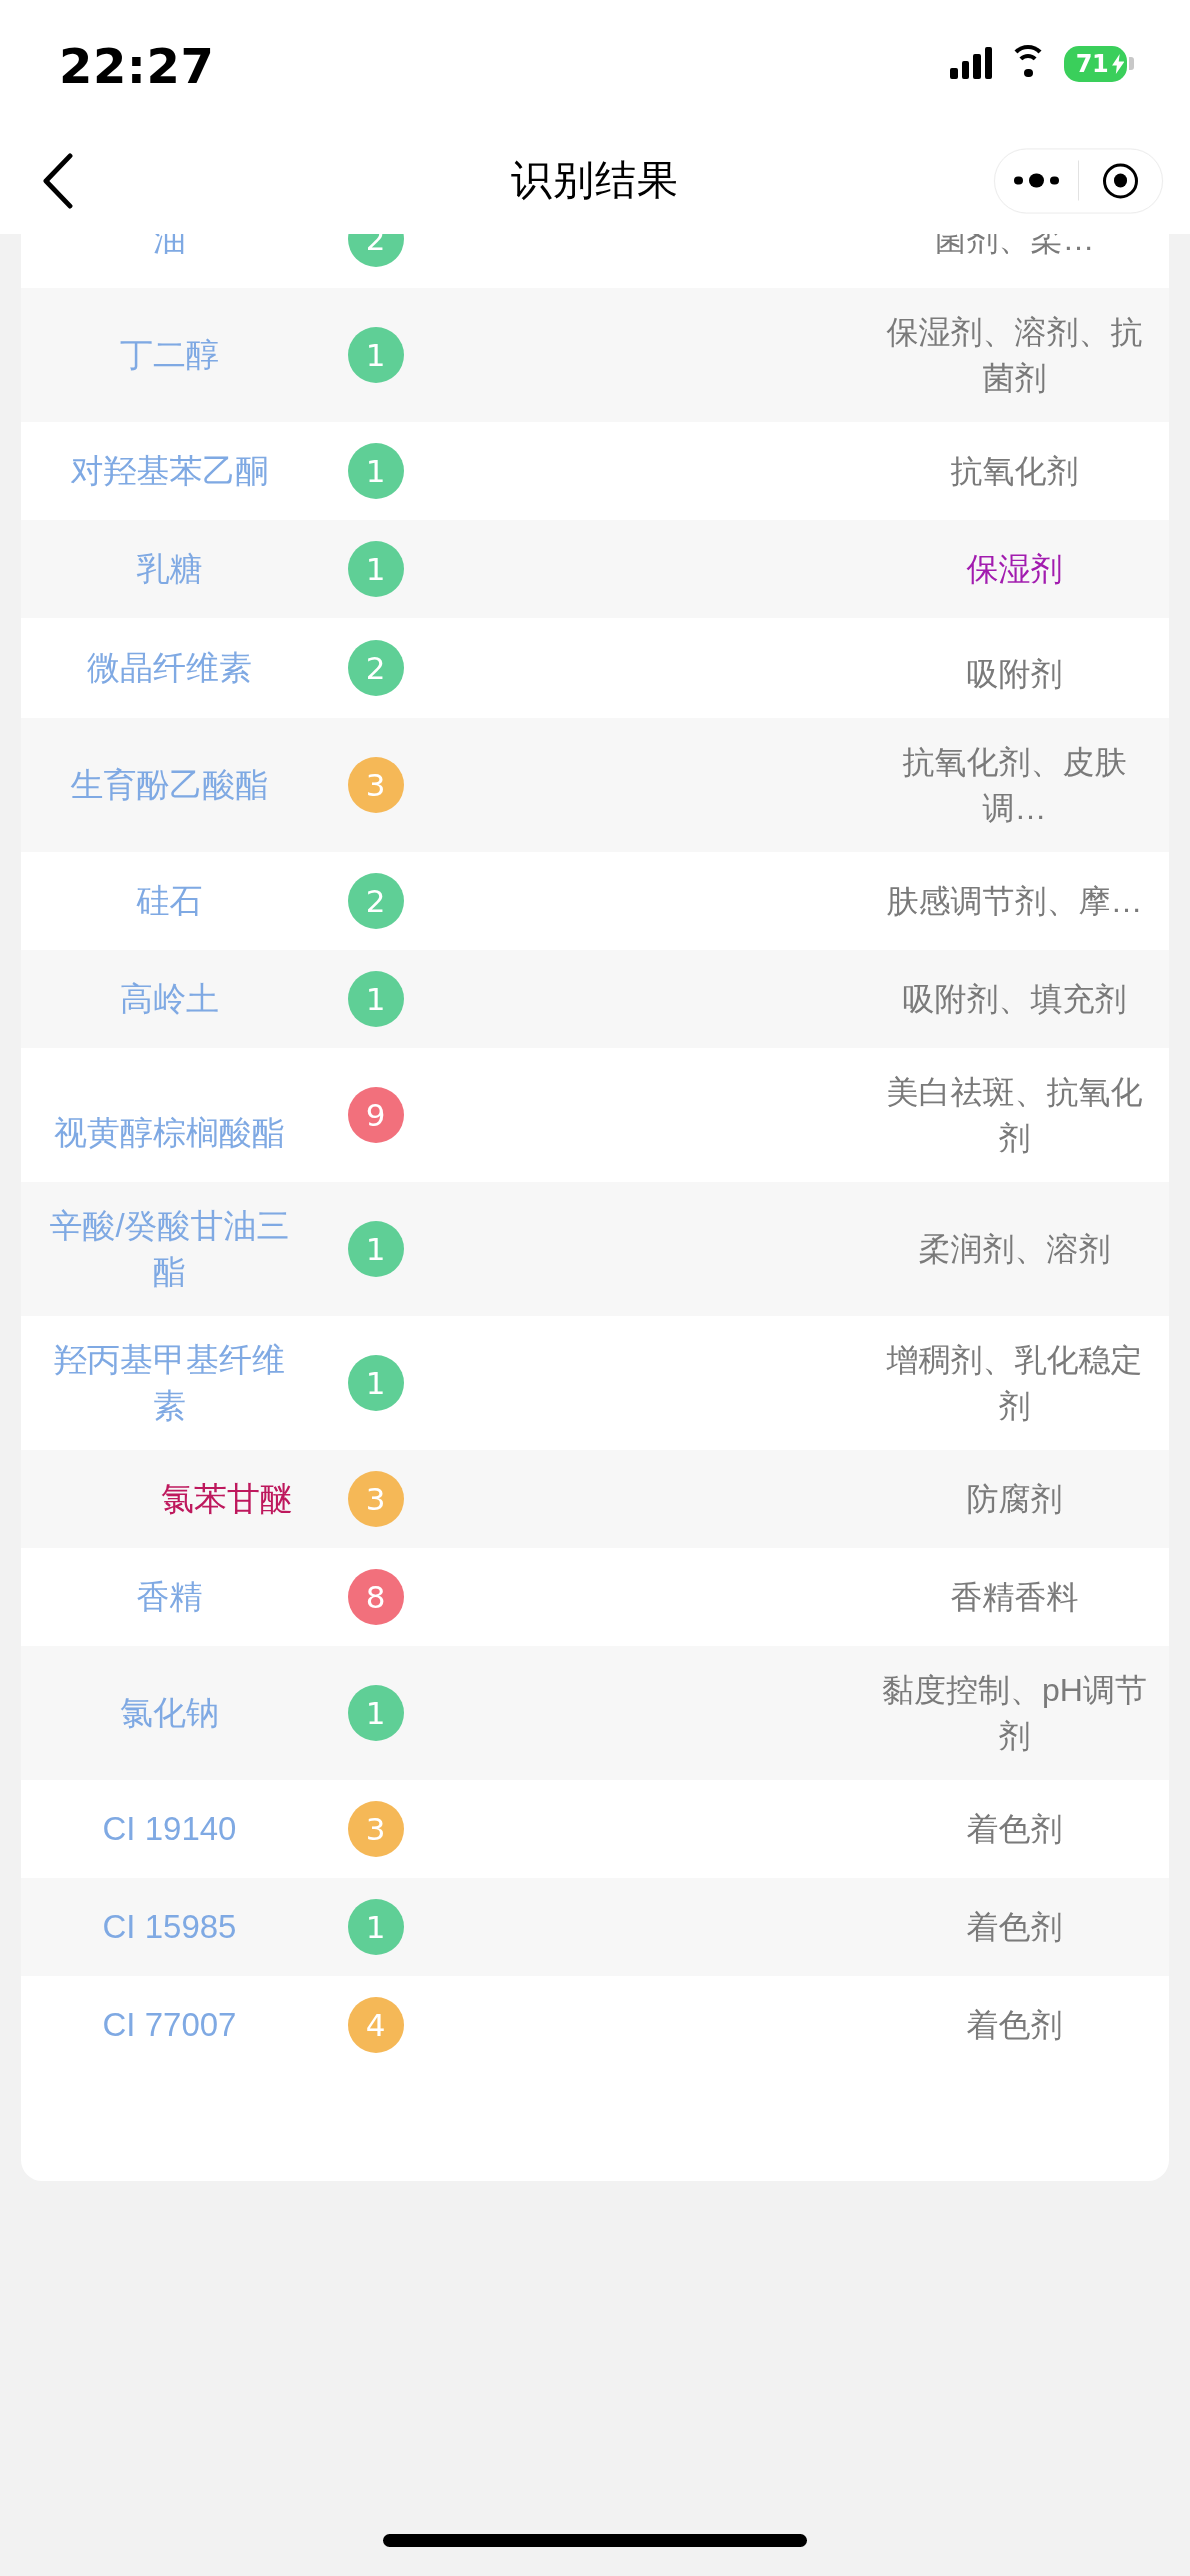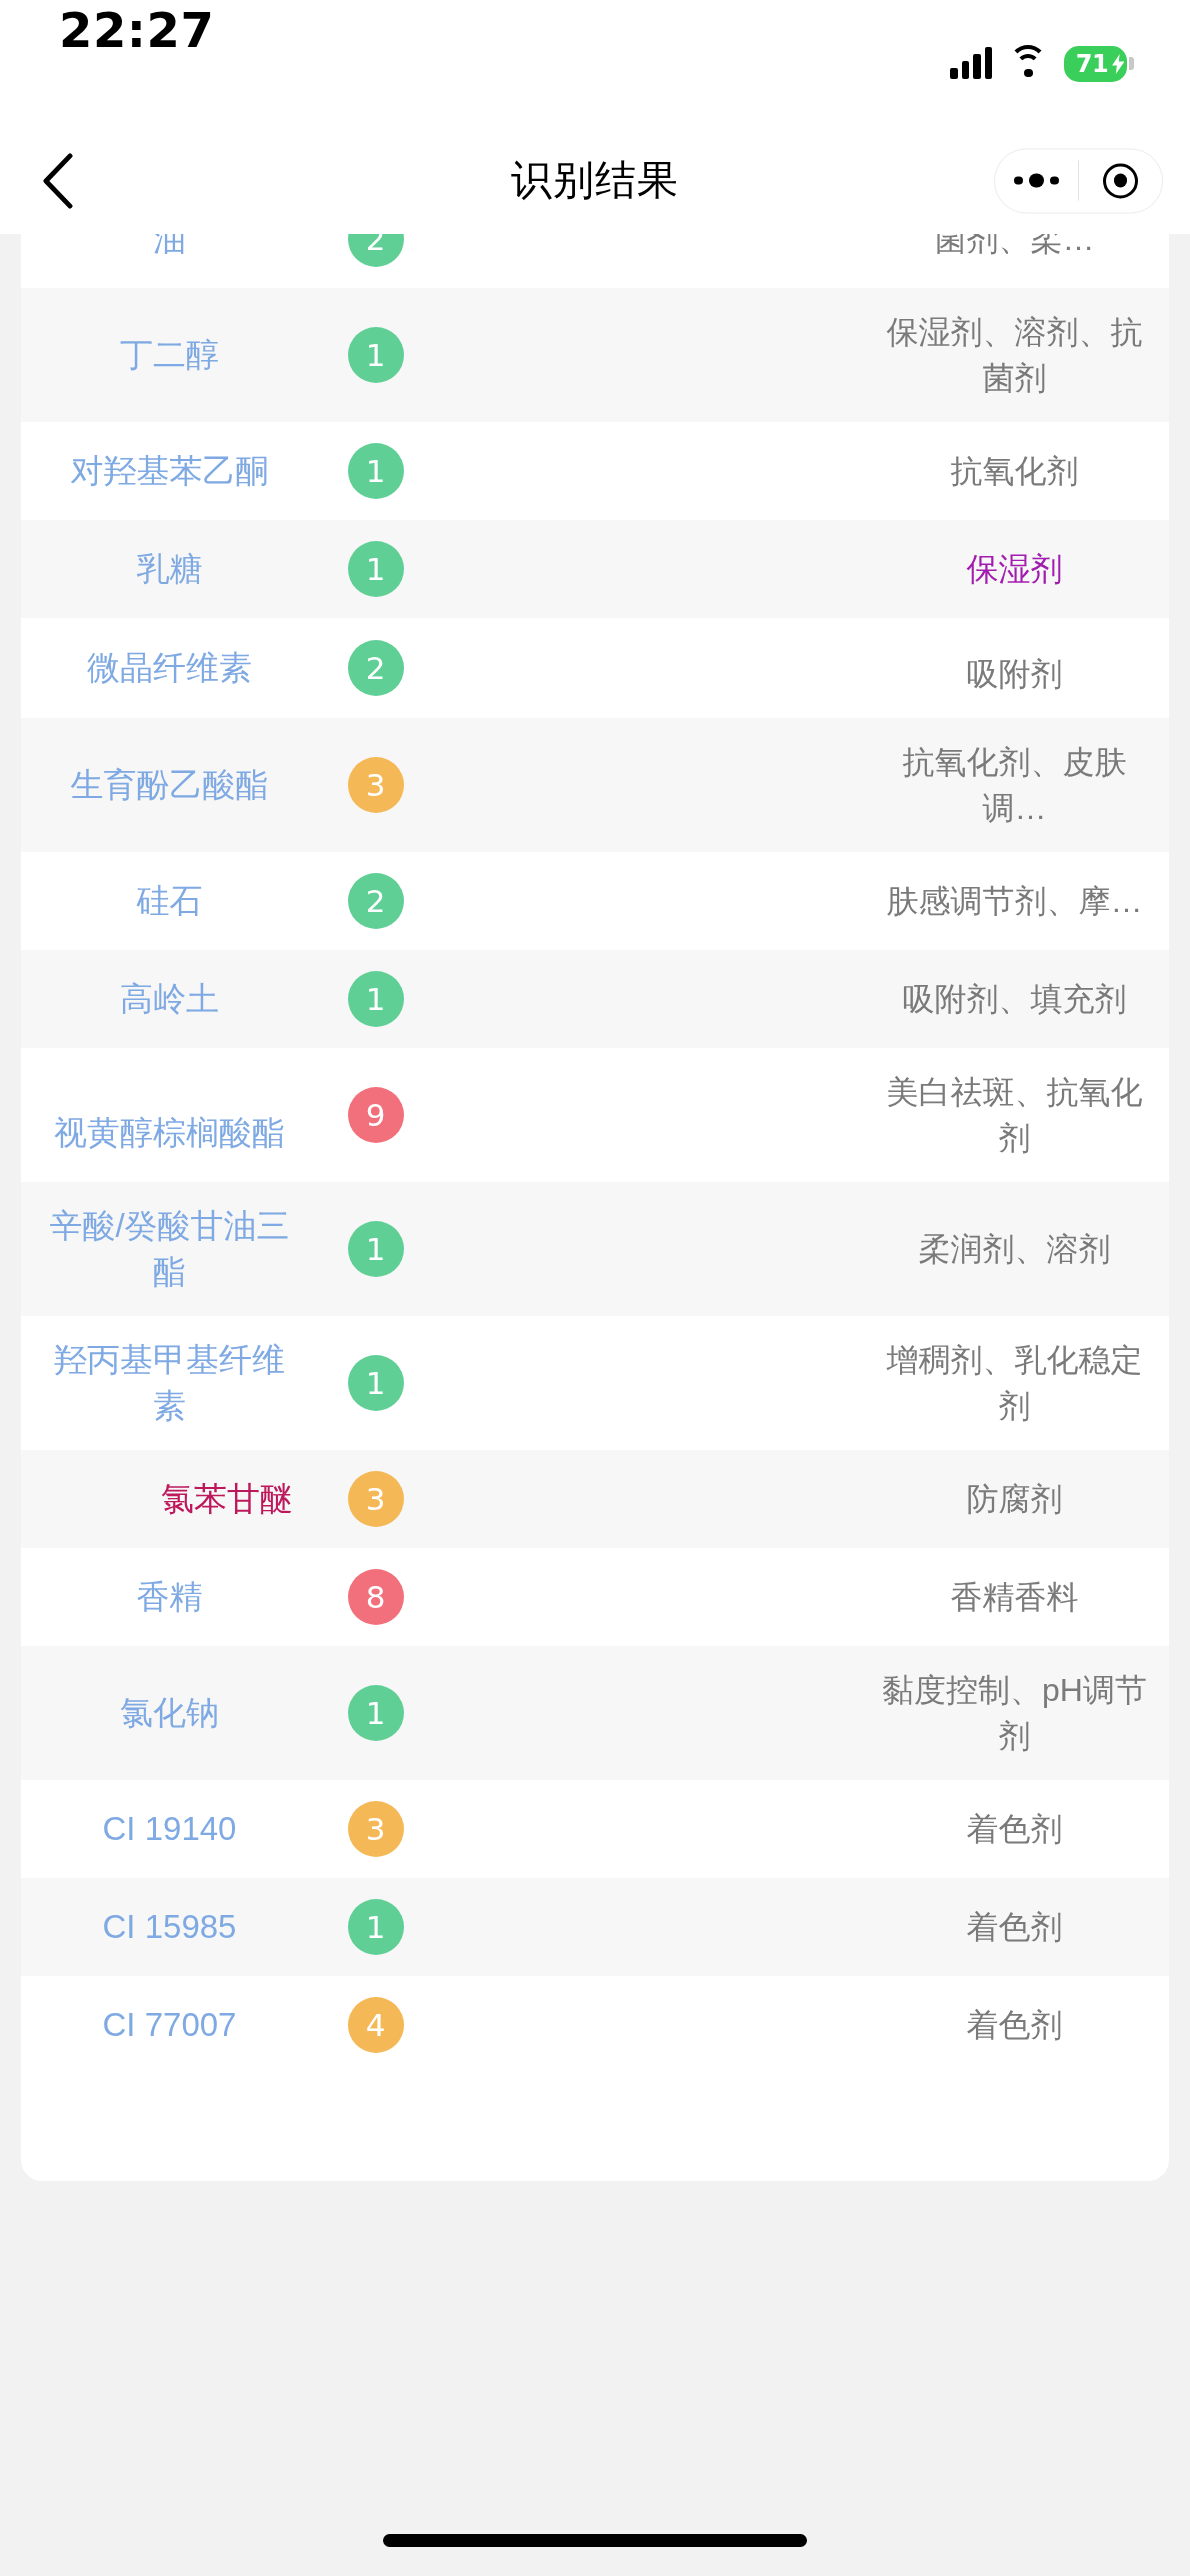--- a/index.html
+++ b/index.html
@@ -9,21 +9,21 @@
     background:#F2F2F2;
     font-family:"Liberation Sans","DejaVu Sans",sans-serif;
     overflow:hidden;
   }
 
   
   .statusbar{
     position:relative;
     height:127px;
     background:#FFFFFF;
-    display:flex; 
+    display:flex; align-items:center;
     justify-content:space-between;
     padding:0 56px 0 59px;
   }
   .status-time{
     font-size:48px; font-weight:bold; color:#000;
     letter-spacing:0.5px;
     font-family:"DejaVu Sans","Liberation Sans",sans-serif;
     transform:translateY(1.9px);
   }
   .status-right{ display:flex; align-items:center; gap:17px; }

